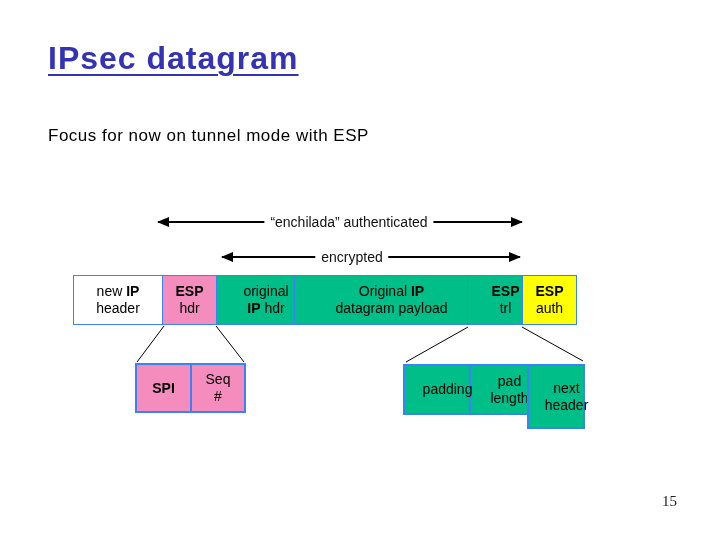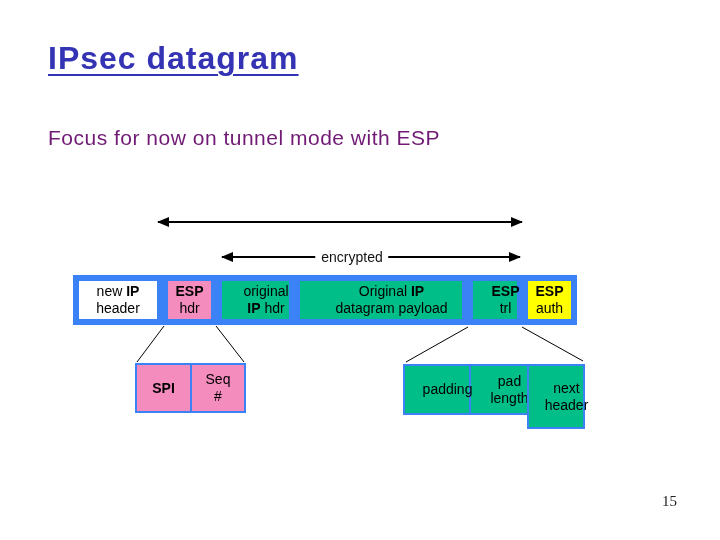--- a/index.html
+++ b/index.html
@@ -15,34 +15,34 @@
     position:absolute;left:48px;top:40px;margin:0;
     font-size:32px;font-weight:600;letter-spacing:1px;
     color:var(--title-blue);
     text-decoration:underline;
     text-decoration-thickness:2px;
     text-underline-offset:5px;
     line-height:1.15;
   }
   .subtitle{
     position:absolute;left:48px;top:126px;
-    font-size:21px;color:#701a75;letter-spacing:.5px;
+    font-size:17px;color:#000000;letter-spacing:.5px;
   }
   .overlay{position:absolute;left:0;top:0;z-index:1;}
   .overlay .arrow{stroke:var(--line-black);stroke-width:2;}
   .overlay .conn{stroke:var(--line-black);stroke-width:1;}
   .arrow-label{
     position:absolute;z-index:2;
     transform:translate(-50%,-50%);
     background:#ffffff;padding:0 6px;
     font-size:14px;color:#111;white-space:nowrap;
   }
   .fbox{
     position:absolute;z-index:2;box-sizing:border-box;
-    border:6px solid #3b82f6;
+    border:1px solid #3b82f6;
     display:flex;flex-direction:column;align-items:center;justify-content:center;
     font-size:14px;line-height:17px;color:#000;text-align:center;
   }
   .fbox .ln{white-space:pre;}
   .b{font-weight:bold;}
   .c-white{background:var(--field-white);}
   .c-pink{background:var(--field-pink);}
   .c-green{background:var(--field-green);padding-left:21px;}
   .c-yellow{background:var(--field-yellow);}
   .detail{border-width:2px;}
@@ -70,20 +70,21 @@
       </marker>
     </defs>
     <line class="arrow" x1="158" y1="222" x2="522" y2="222" marker-start="url(#ah-left)" marker-end="url(#ah-right)"></line>
     <line class="arrow" x1="222" y1="257" x2="520" y2="257" marker-start="url(#ah-left)" marker-end="url(#ah-right)"></line>
     <line class="conn" x1="164" y1="326" x2="137" y2="362"></line>
     <line class="conn" x1="216" y1="326" x2="244" y2="362"></line>
     <line class="conn" x1="468" y1="327" x2="406" y2="362"></line>
     <line class="conn" x1="522" y1="327" x2="583" y2="361"></line>
   </svg>
 
+  <span class="arrow-label" style="left:349px;top:222px">“enchilada” authenticated</span>
   <span class="arrow-label" style="left:352px;top:257px">encrypted</span>
 
   <div class="fbox c-white" style="left:73px;top:275px;width:90px;height:50px">
     <div class="ln"><span>new </span><span class="b">IP</span></div>
     <div class="ln">header</div>
   </div>
 
   <div class="fbox c-pink" style="left:162px;top:275px;width:55px;height:50px">
     <div class="ln b">ESP</div>
     <div class="ln">hdr</div>

